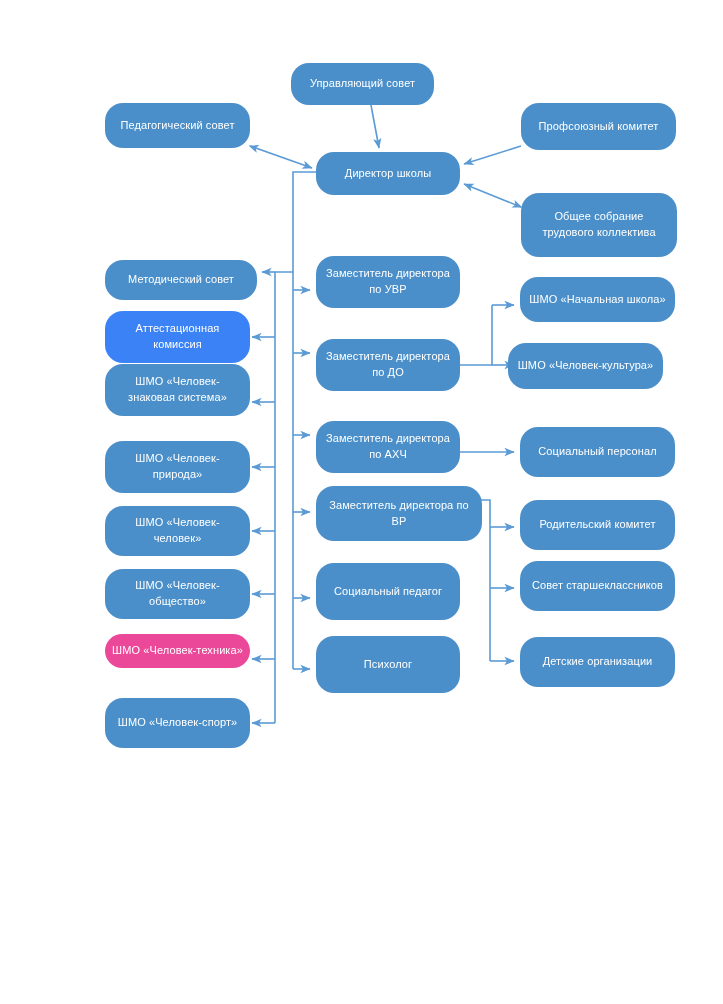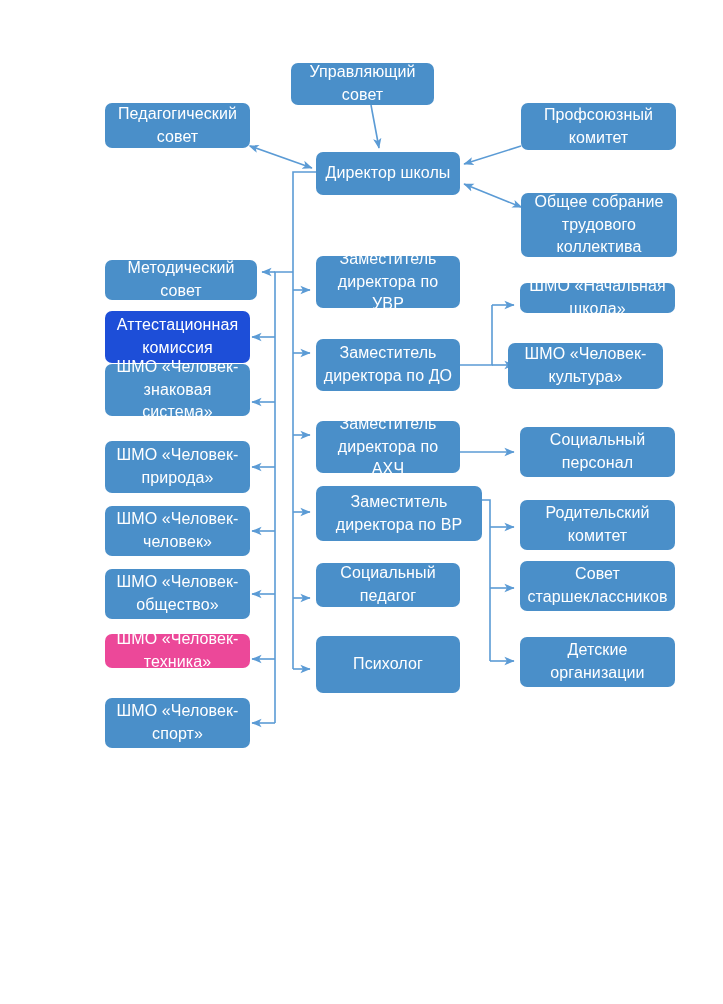--- a/index.html
+++ b/index.html
@@ -27,24 +27,24 @@
     width: 723px;
     height: 1004px;
   }
   .node {
     position: absolute;
     box-sizing: border-box;
     display: flex;
     align-items: center;
     justify-content: center;
     text-align: center;
-    border-radius: 7px;
+    border-radius: 18px;
     background: #4a8fc9;
     color: #ffffff;
-    font-size: 16px;
+    font-size: 11px;
     line-height: 1.42;
     letter-spacing: 0.1px;
     padding: 8px 7px;
     word-break: break-word;
   }
   .node span {
     display: block;
     width: 100%;
   }
 </style>
@@ -122,24 +122,24 @@
       </div>
       <div class="node" style="left: 521px; top: 193px; width: 156px; height: 64px; background: rgb(74, 143, 201); color: rgb(255, 255, 255);">
         <span>Общее собрание трудового коллектива</span>
       </div>
       <div class="node" style="left: 105px; top: 260px; width: 152px; height: 40px; background: rgb(74, 143, 201); color: rgb(255, 255, 255);">
         <span>Методический совет</span>
       </div>
       <div class="node" style="left: 316px; top: 256px; width: 144px; height: 52px; background: rgb(74, 143, 201); color: rgb(255, 255, 255);">
         <span>Заместитель директора по УВР</span>
       </div>
-      <div class="node" style="left: 520px; top: 283px; width: 155px; height: 30px; background: rgb(74, 143, 201); color: rgb(255, 255, 255);">
+      <div class="node" style="left: 520px; top: 277px; width: 155px; height: 45px; background: rgb(74, 143, 201); color: rgb(255, 255, 255);">
         <span>ШМО «Начальная школа»</span>
       </div>
-      <div class="node" style="left: 105px; top: 311px; width: 145px; height: 52px; background: #1d4ed8; color: rgb(255, 255, 255);">
+      <div class="node" style="left: 105px; top: 311px; width: 145px; height: 52px; background: #3b82f6; color: rgb(255, 255, 255);">
         <span>Аттестационная комиссия</span>
       </div>
       <div class="node" style="left: 316px; top: 339px; width: 144px; height: 52px; background: rgb(74, 143, 201); color: rgb(255, 255, 255);">
         <span>Заместитель директора по ДО</span>
       </div>
       <div class="node" style="left: 508px; top: 343px; width: 155px; height: 46px; background: rgb(74, 143, 201); color: rgb(255, 255, 255);">
         <span>ШМО «Человек-культура»</span>
       </div>
       <div class="node" style="left: 105px; top: 364px; width: 145px; height: 52px; background: rgb(74, 143, 201); color: rgb(255, 255, 255);">
         <span>ШМО «Человек-знаковая система»</span>
@@ -158,21 +158,21 @@
       </div>
       <div class="node" style="left: 105px; top: 506px; width: 145px; height: 50px; background: rgb(74, 143, 201); color: rgb(255, 255, 255);">
         <span>ШМО «Человек-человек»</span>
       </div>
       <div class="node" style="left: 520px; top: 500px; width: 155px; height: 50px; background: rgb(74, 143, 201); color: rgb(255, 255, 255);">
         <span>Родительский комитет</span>
       </div>
       <div class="node" style="left: 105px; top: 569px; width: 145px; height: 50px; background: rgb(74, 143, 201); color: rgb(255, 255, 255);">
         <span>ШМО «Человек-общество»</span>
       </div>
-      <div class="node" style="left: 316px; top: 563px; width: 144px; height: 44px; background: rgb(74, 143, 201); color: rgb(255, 255, 255);">
+      <div class="node" style="left: 316px; top: 563px; width: 144px; height: 57px; background: rgb(74, 143, 201); color: rgb(255, 255, 255);">
         <span>Социальный педагог</span>
       </div>
       <div class="node" style="left: 520px; top: 561px; width: 155px; height: 50px; background: rgb(74, 143, 201); color: rgb(255, 255, 255);">
         <span>Совет старшеклассников</span>
       </div>
       <div class="node" style="left: 105px; top: 634px; width: 145px; height: 34px; background: #ec4899; color: rgb(255, 255, 255);">
         <span>ШМО «Человек-техника»</span>
       </div>
       <div class="node" style="left: 316px; top: 636px; width: 144px; height: 57px; background: rgb(74, 143, 201); color: rgb(255, 255, 255);">
         <span>Психолог</span>

